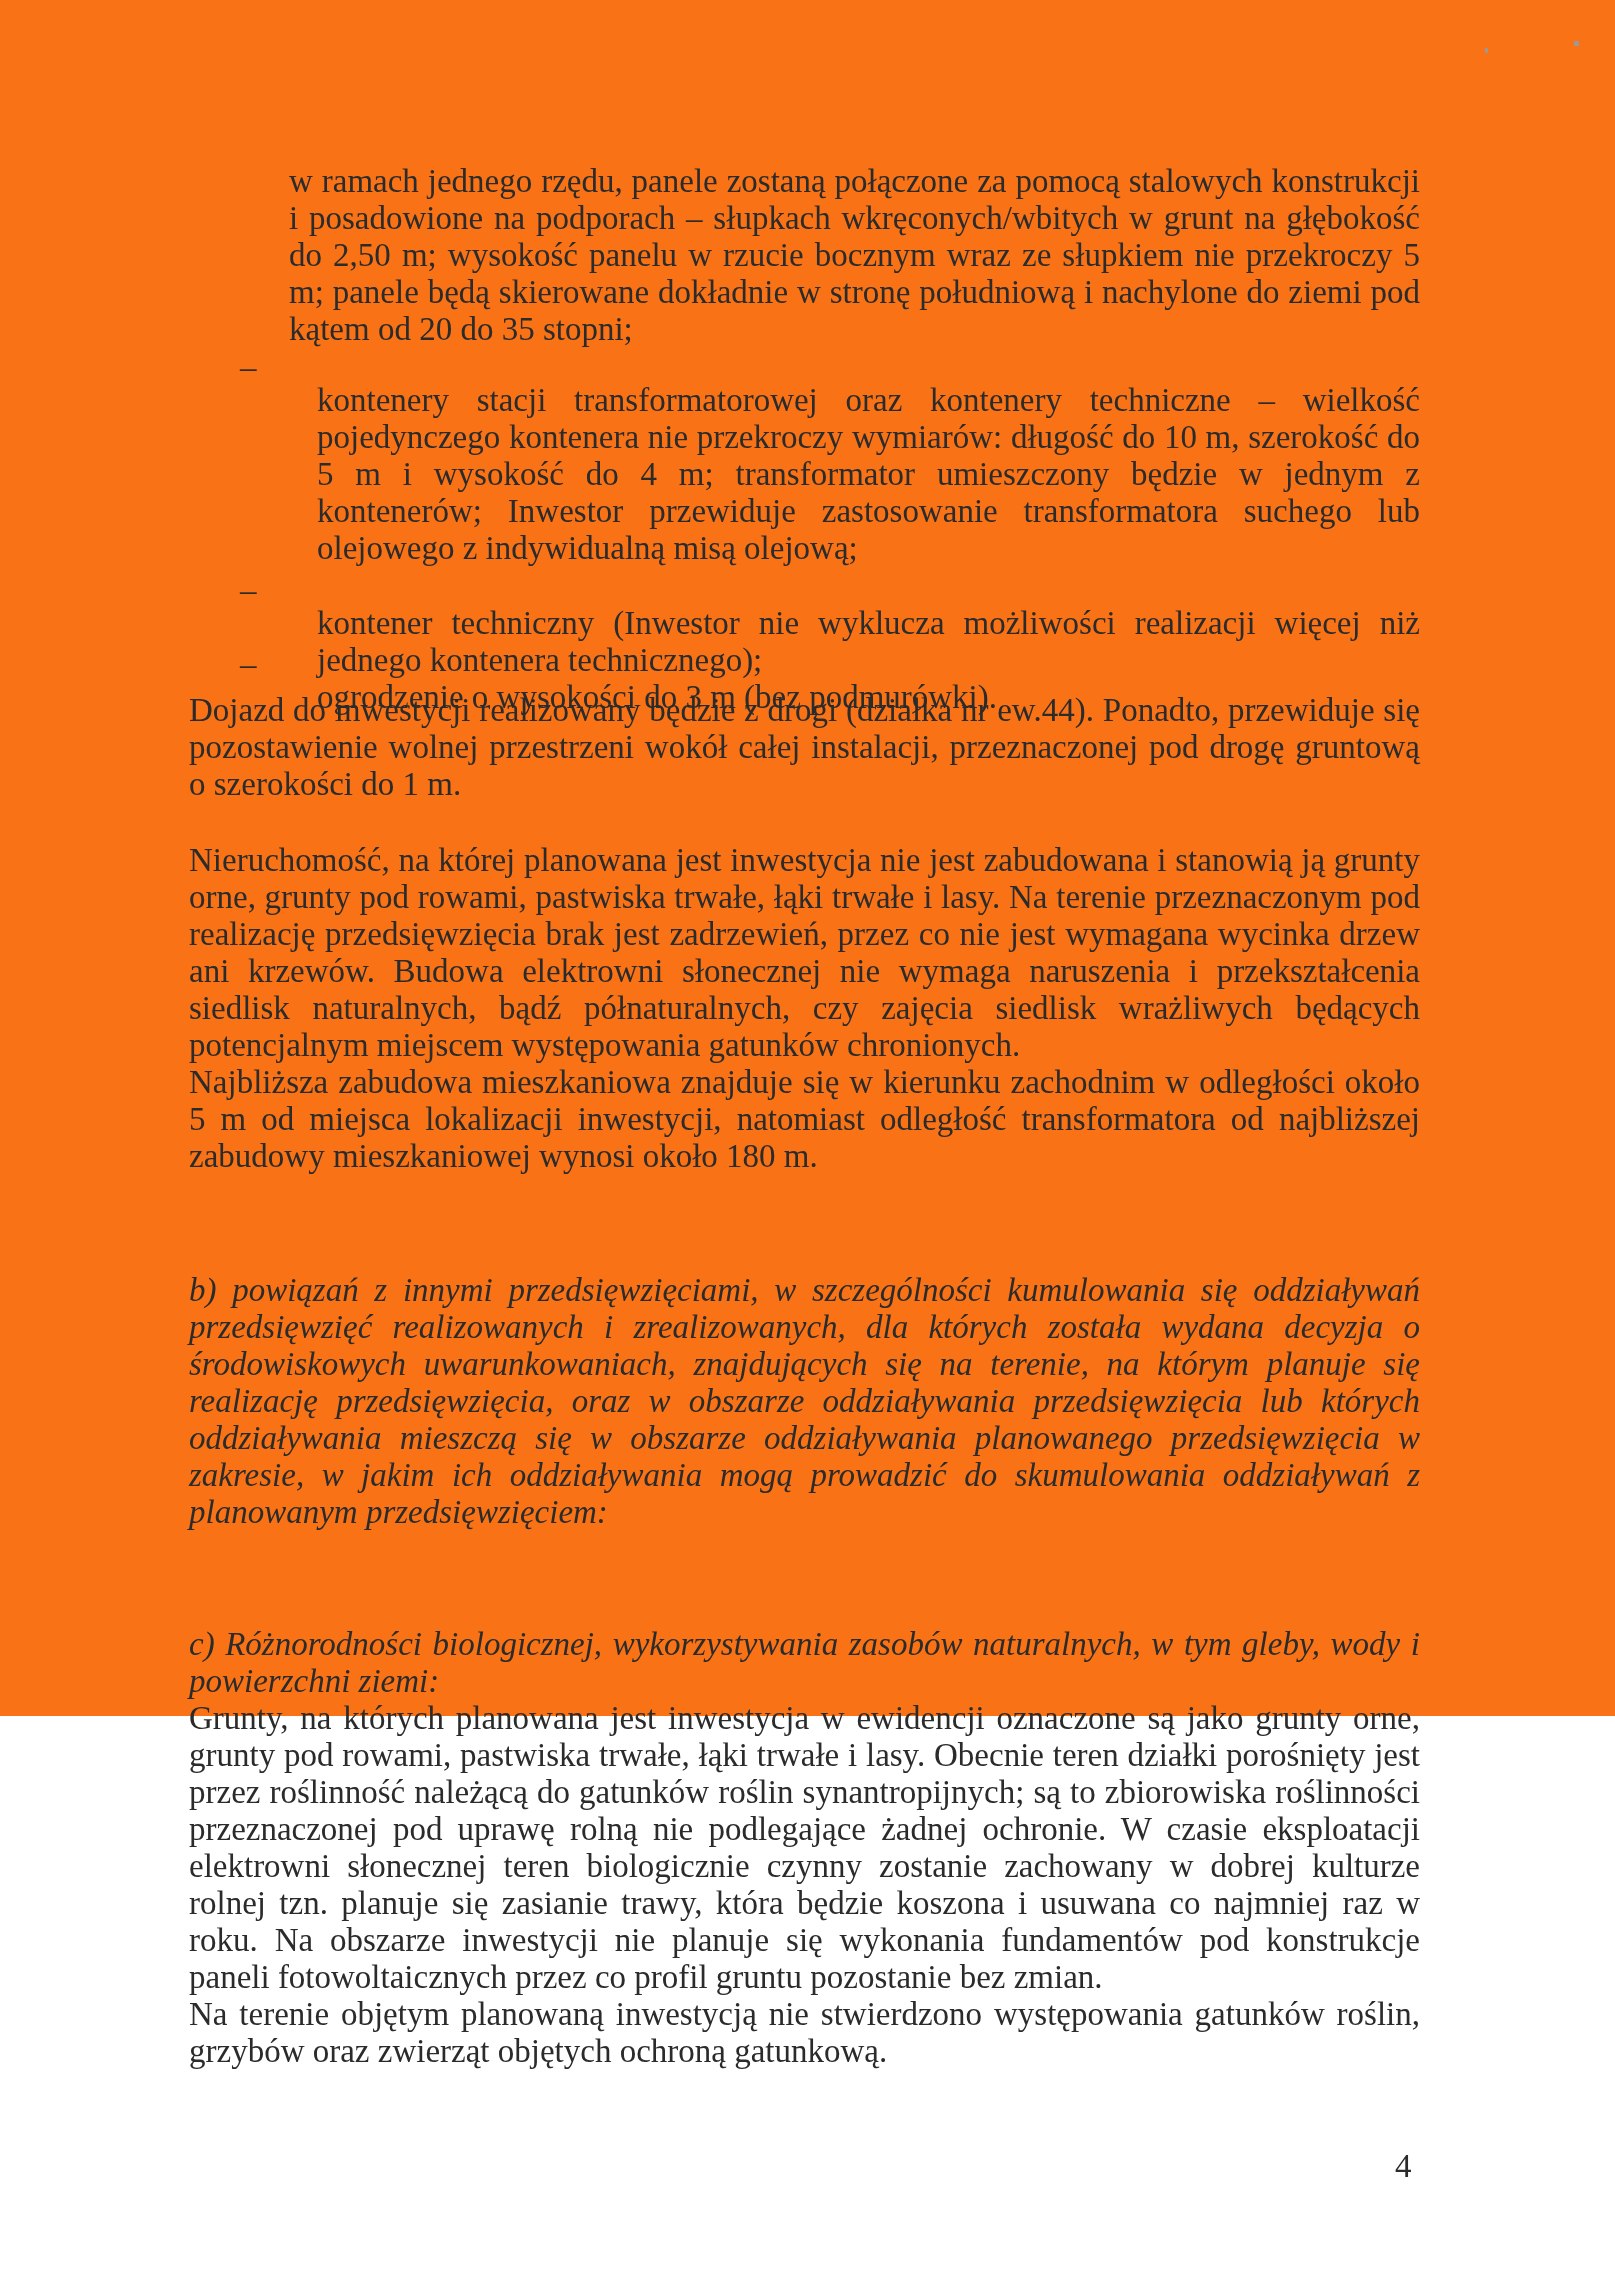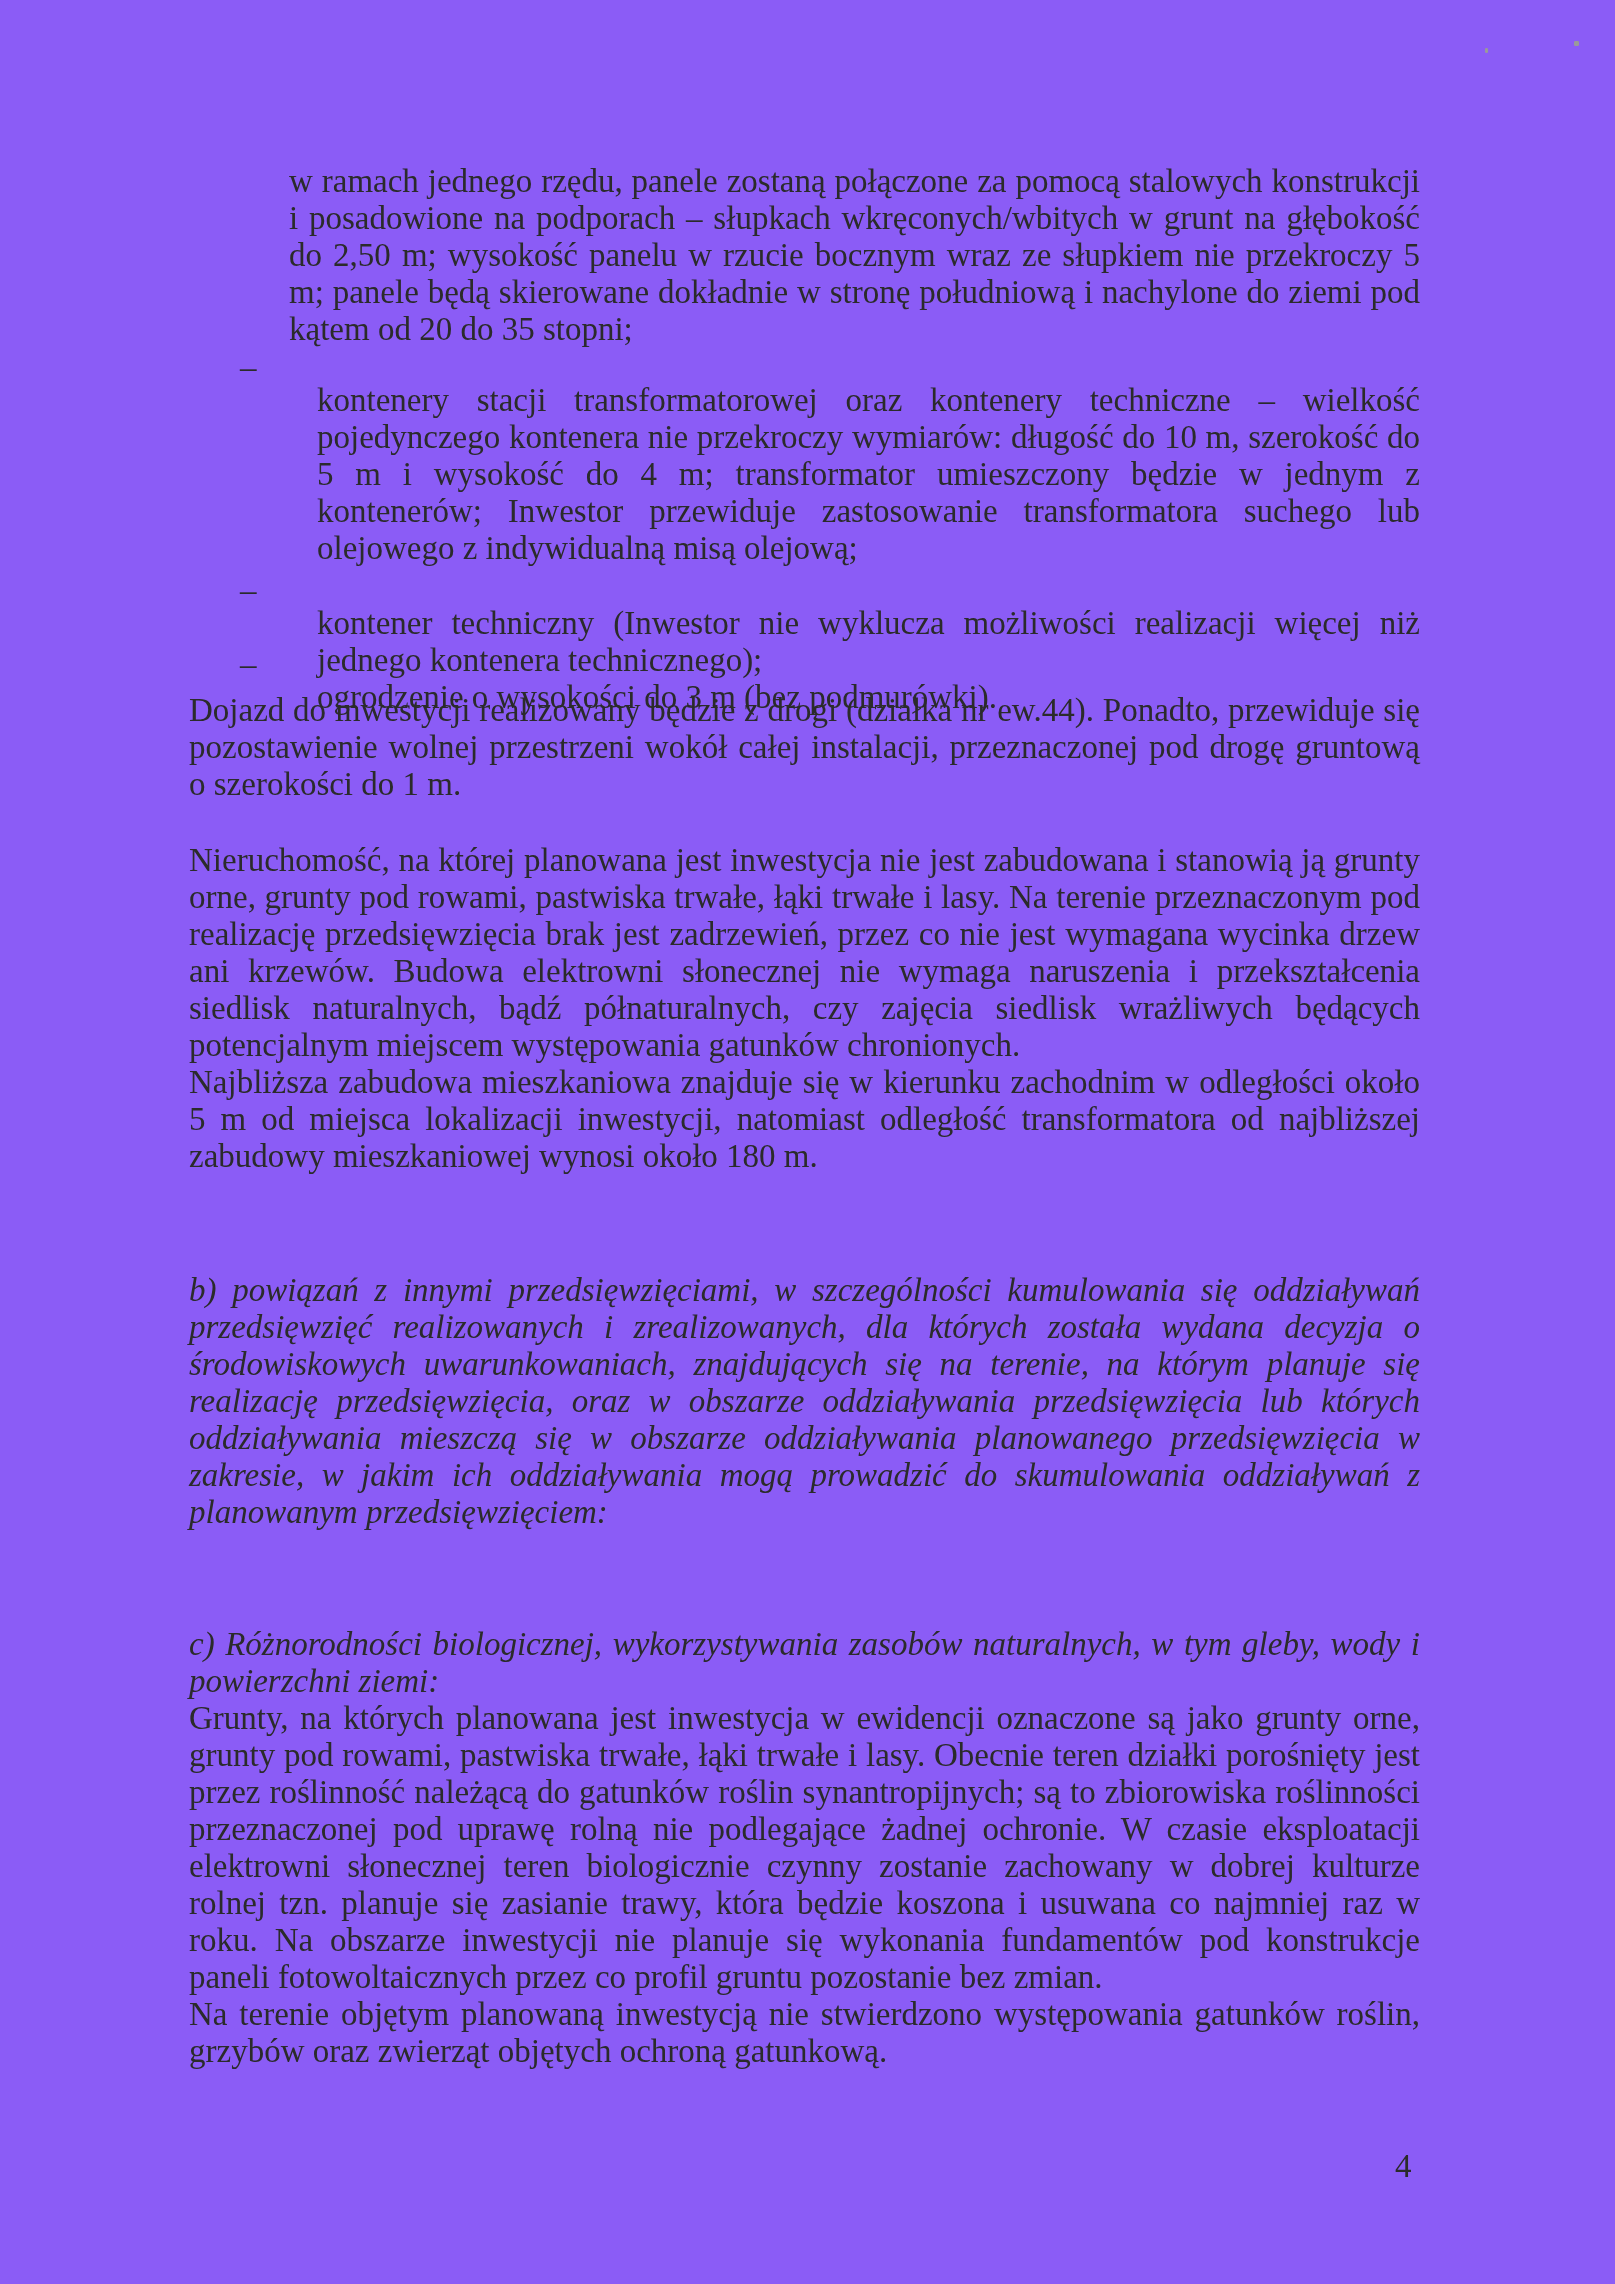--- a/index.html
+++ b/index.html
@@ -1,19 +1,19 @@
 <!DOCTYPE html>
 <html style="font-size:10.4px"><head>
 <meta charset="utf-8">
 <style>
   html, body { margin: 0; padding: 0; background: #ffffff; }
   body { width: 1616px; height: 2284px; position: relative; overflow: hidden; }
   .page {
-    position: absolute; left: 0; top: 0; width: 1616px; height: 2284px;
-    background: #8b5cf6;
+    position: absolute; left: 0; top: 0; width: 1616px; height: 1716px;
+    background: #f97316;
     font-family: "Liberation Serif", "DejaVu Serif", serif;
     color: #2b2b2b;
     font-size: 33px;
     line-height: 37px;
   }
   .block { position: absolute; left: 189px; width: 1231px; }
   .block p { margin: 0; text-align: justify; text-align-last: left; }
   .indent { position: absolute; left: 289px; width: 1131px; }
   .indent p { margin: 0; text-align: justify; text-align-last: left; }
   .bullet { position: absolute; left: 240px; width: 1180px; }

